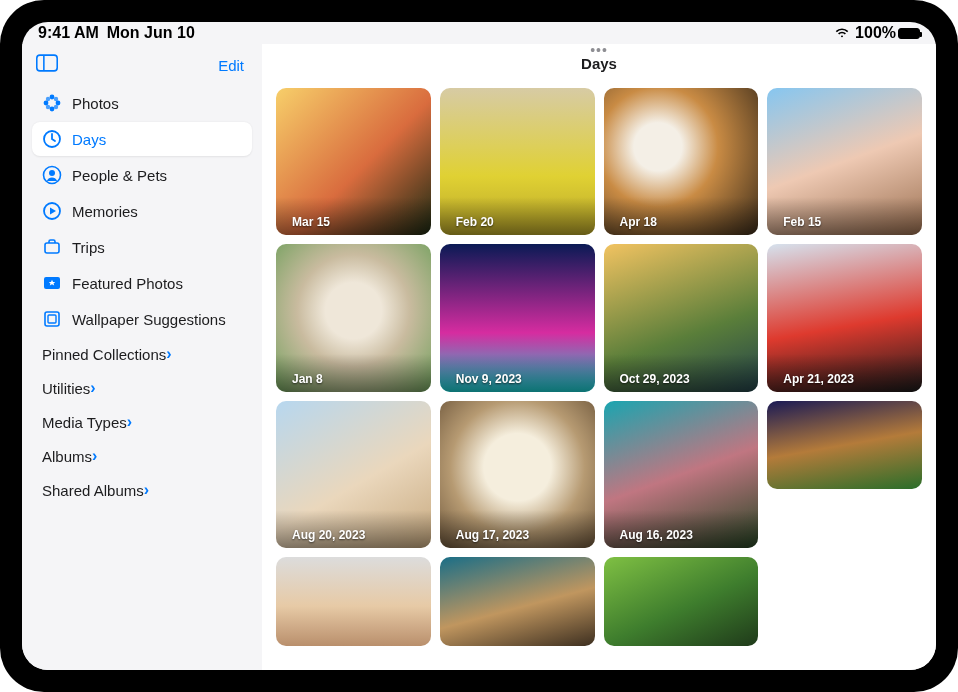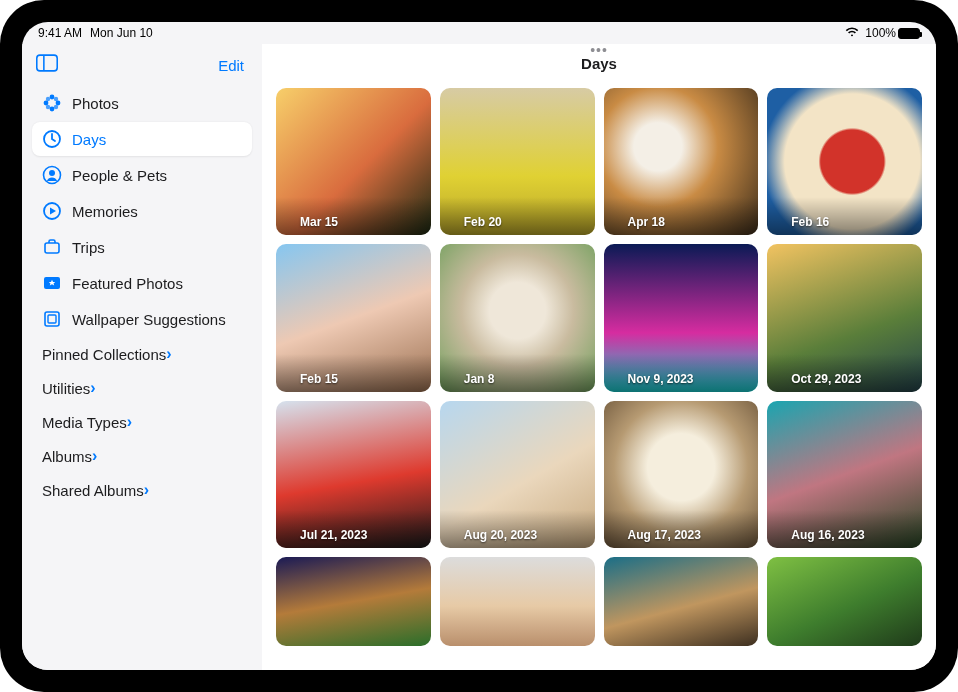--- a/index.html
+++ b/index.html
@@ -25,22 +25,22 @@
     overflow: hidden;
     display: flex;
     flex-direction: column;
   }
   .statusbar {
     height: 22px;
     display: flex;
     align-items: center;
     justify-content: space-between;
     padding: 0 16px;
-    font-size: 12px;
-    font-weight: 400;
+    font-size: 16px;
+    font-weight: 700;
     color: #000;
   }
   .status-left { display:flex; gap:8px; align-items:center; }
   .status-right { display:flex; gap:6px; align-items:flex-start; }
   .wifi { width:14px; height:10px; }
   .battery-wrap { display:flex; align-items:center; gap:2px; }
   .battery {
     width:22px; height:11px; border:1px solid #000; border-radius:3px;
     position:relative; background:#000;
   }
@@ -106,21 +106,21 @@
   .tile {
     position:relative; border-radius:10px; overflow:hidden;
     aspect-ratio: 1.05 / 1;
     display:flex; align-items:flex-end;
     cursor:pointer;
   }
   .tile.last-row { aspect-ratio: 1.05 / 0.6; }
   .tile .date {
     position:relative; z-index:2;
     color:#fff; font-size:12px; font-weight:600;
-    padding:6px 24px;
+    padding:6px 16px;
     text-shadow: 0 1px 2px rgba(0,0,0,0.6);
   }
   .grad {
     position:absolute; left:0; right:0; bottom:0; height:38px;
     background: linear-gradient(to top, rgba(0,0,0,0.45), rgba(0,0,0,0));
     z-index:1;
   }
   .art {
     position:absolute; inset:0;
   }
@@ -297,25 +297,20 @@
             <div class="tile">
                 <div class="art p1"></div>
                 <div class="grad"></div>
                 <span class="date">Feb 20</span>
               </div>
             <div class="tile">
                 <div class="art p2"></div>
                 <div class="grad"></div>
                 <span class="date">Apr 18</span>
               </div>
-            <div class="tile">
-                <div class="art p3"></div>
-                <div class="grad"></div>
-                <span class="date">Feb 16</span>
-              </div>
 
             <div class="tile">
                 <div class="art p4"></div>
                 <div class="grad"></div>
                 <span class="date">Feb 15</span>
               </div>
             <div class="tile">
                 <div class="art p5"></div>
                 <div class="grad"></div>
                 <span class="date">Jan 8</span>
@@ -327,21 +322,21 @@
               </div>
             <div class="tile">
                 <div class="art p7"></div>
                 <div class="grad"></div>
                 <span class="date">Oct 29, 2023</span>
               </div>
 
             <div class="tile">
                 <div class="art p8"></div>
                 <div class="grad"></div>
-                <span class="date">Jul 21, 2023</span>
+                <span class="date">Apr 21, 2023</span>
               </div>
             <div class="tile">
                 <div class="art p9"></div>
                 <div class="grad"></div>
                 <span class="date">Aug 20, 2023</span>
               </div>
             <div class="tile">
                 <div class="art p10"></div>
                 <div class="grad"></div>
                 <span class="date">Aug 17, 2023</span>

